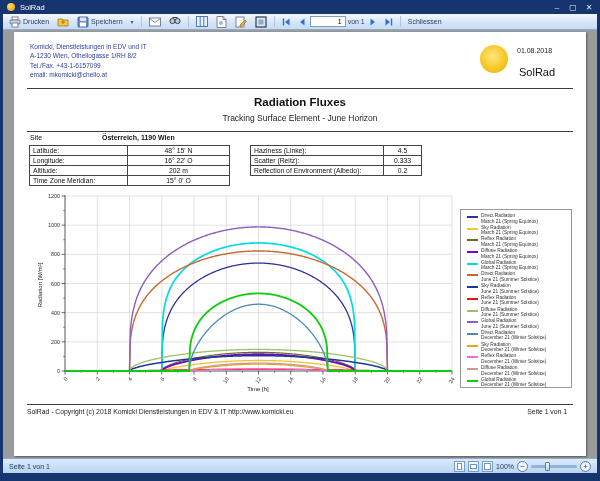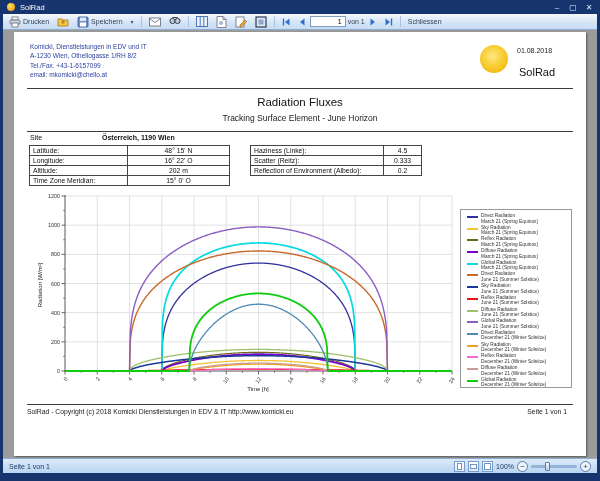--- a/index.html
+++ b/index.html
@@ -24,21 +24,21 @@
   #content { flex:1 1 auto; background:#9b9b9b; overflow:hidden; position:relative; }
   #paper { position:absolute; left:11px; top:2px; width:572px; height:424px; background:#fff; box-shadow:1px 1px 2px rgba(0,0,0,.45); }
   .abs { position:absolute; }
 
   #company { left:16px; top:10px; font-size:6.5px; line-height:1.45; color:#2b3f9e; }
   #report-logo { left:466px; top:13px; width:28px; height:28px; border-radius:50%;
       background:radial-gradient(circle at 45% 40%, #ffe87e, #f5c520 60%, #e8ac12); }
   #report-date { left:503px; top:15px; font-size:7px; color:#222; }
   #report-logo-text { left:505px; top:34px; font-size:11px; color:#111; }
   .hrline { left:13px; width:546px; height:0; border-top:1.4px solid #3c3c3c; }
-  #doc-title { left:0; top:64px; width:100%; text-align:center; font-size:11.5px; font-weight:normal; color:#111; }
+  #doc-title { left:0; top:64px; width:100%; text-align:center; font-size:11.5px; font-weight:bold; color:#111; }
   #doc-subtitle { left:0; top:81px; width:100%; text-align:center; font-size:8.5px; color:#222; }
 
   #site-row { left:16px; top:102px; font-size:7px; color:#111; }
   #site-row b { position:absolute; left:72px; top:0; white-space:nowrap; }
   table.datatbl { position:absolute; border-collapse:collapse; font-size:6.8px; color:#111; }
   table.datatbl td { border:1px solid #444; height:10px; padding:0 3px; white-space:nowrap; }
   #loc-table { left:15px; top:113px; }
   #loc-table td.lbl { width:98px; }
   #loc-table td.val { width:102px; text-align:center; }
   #atm-table { left:236px; top:113px; }

